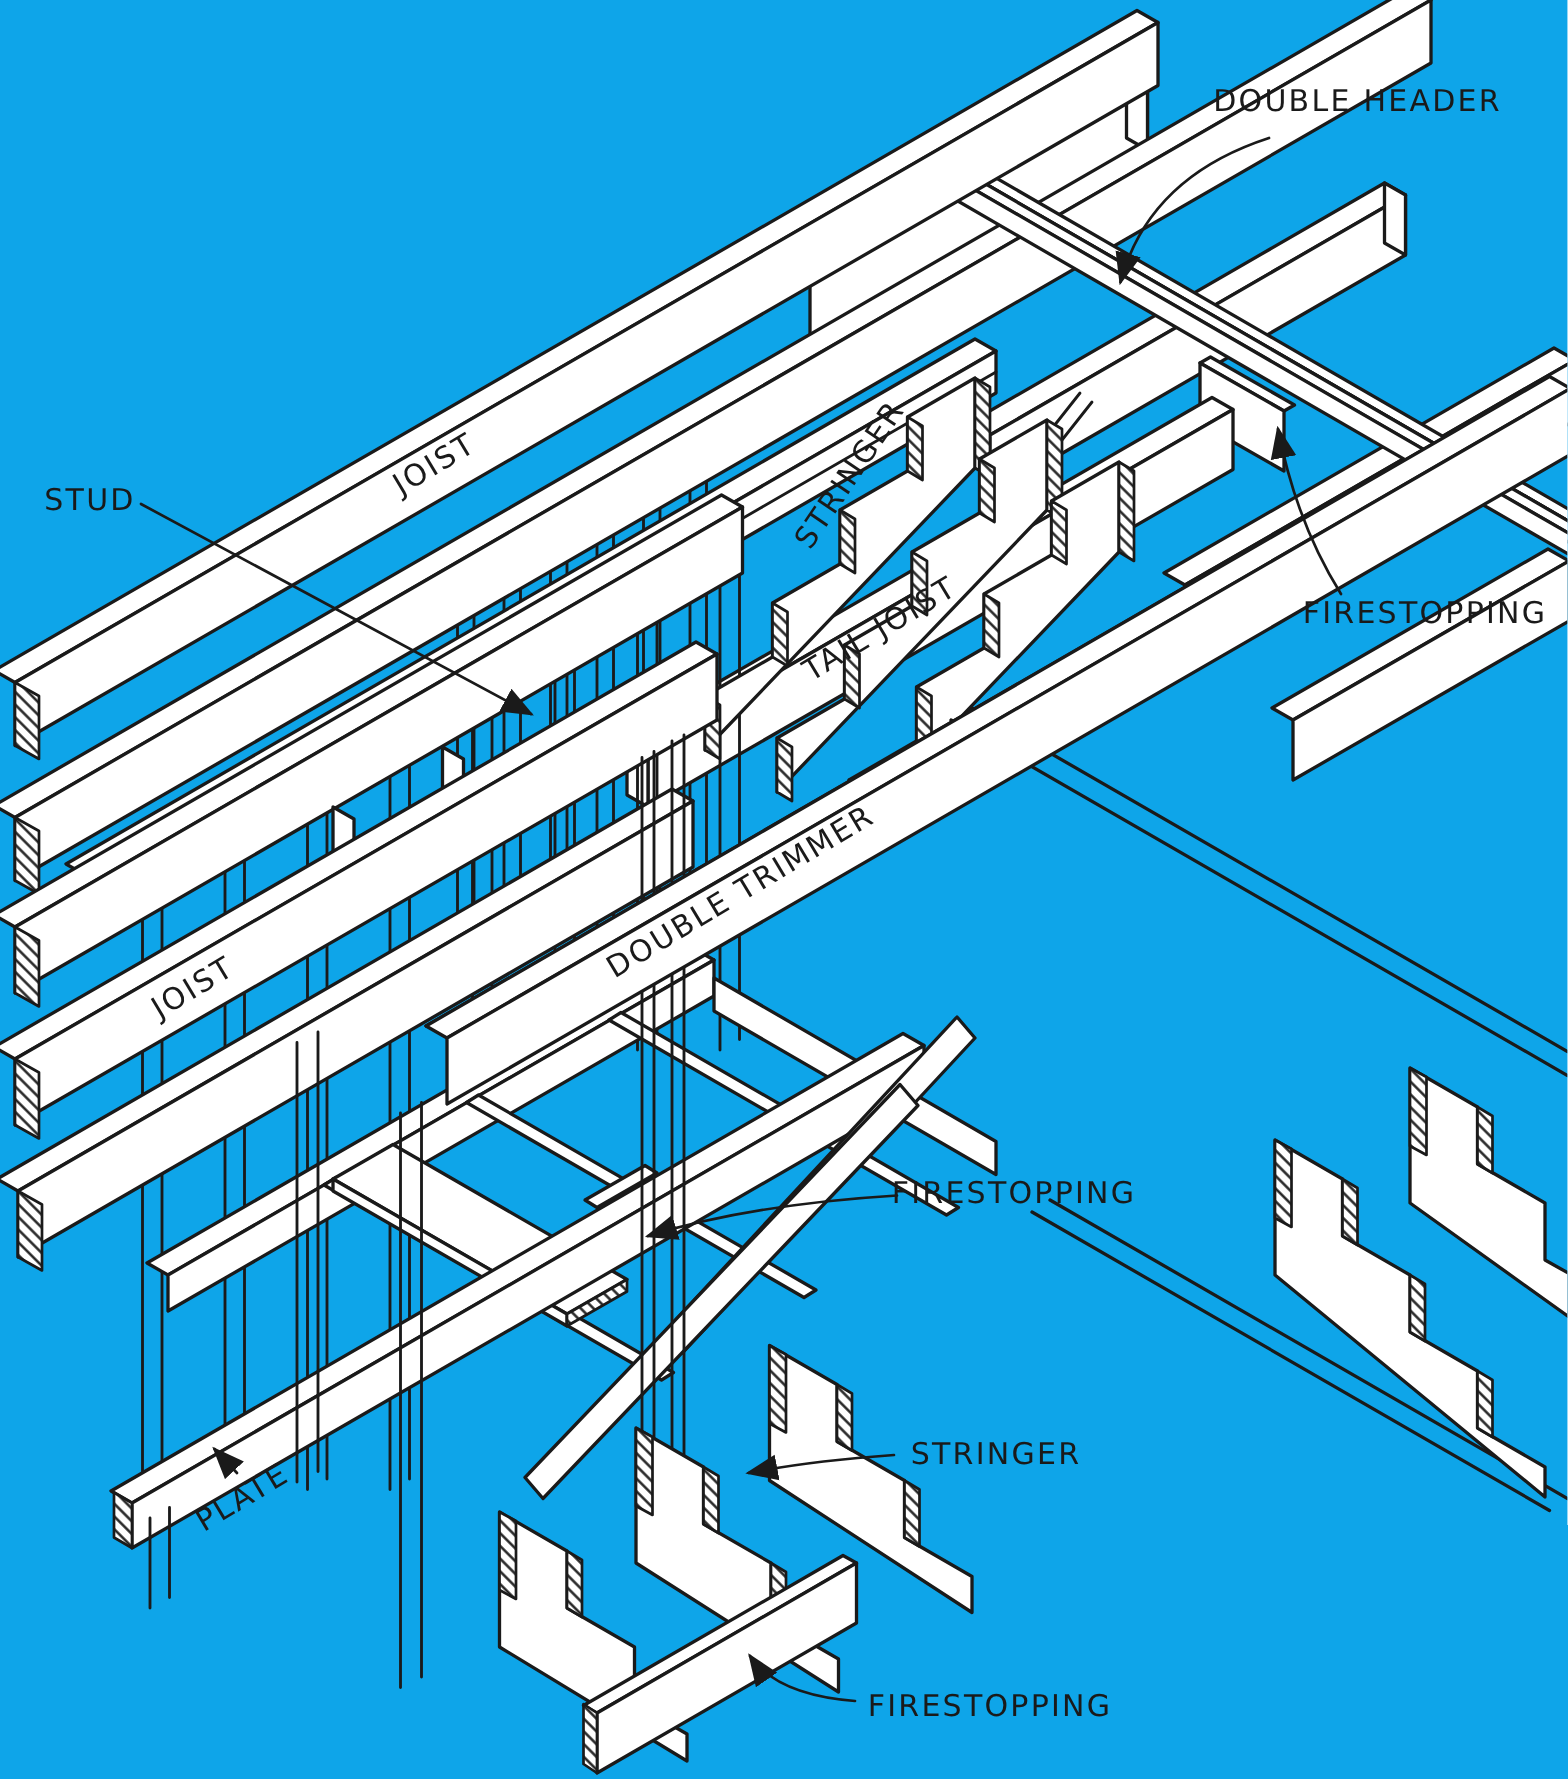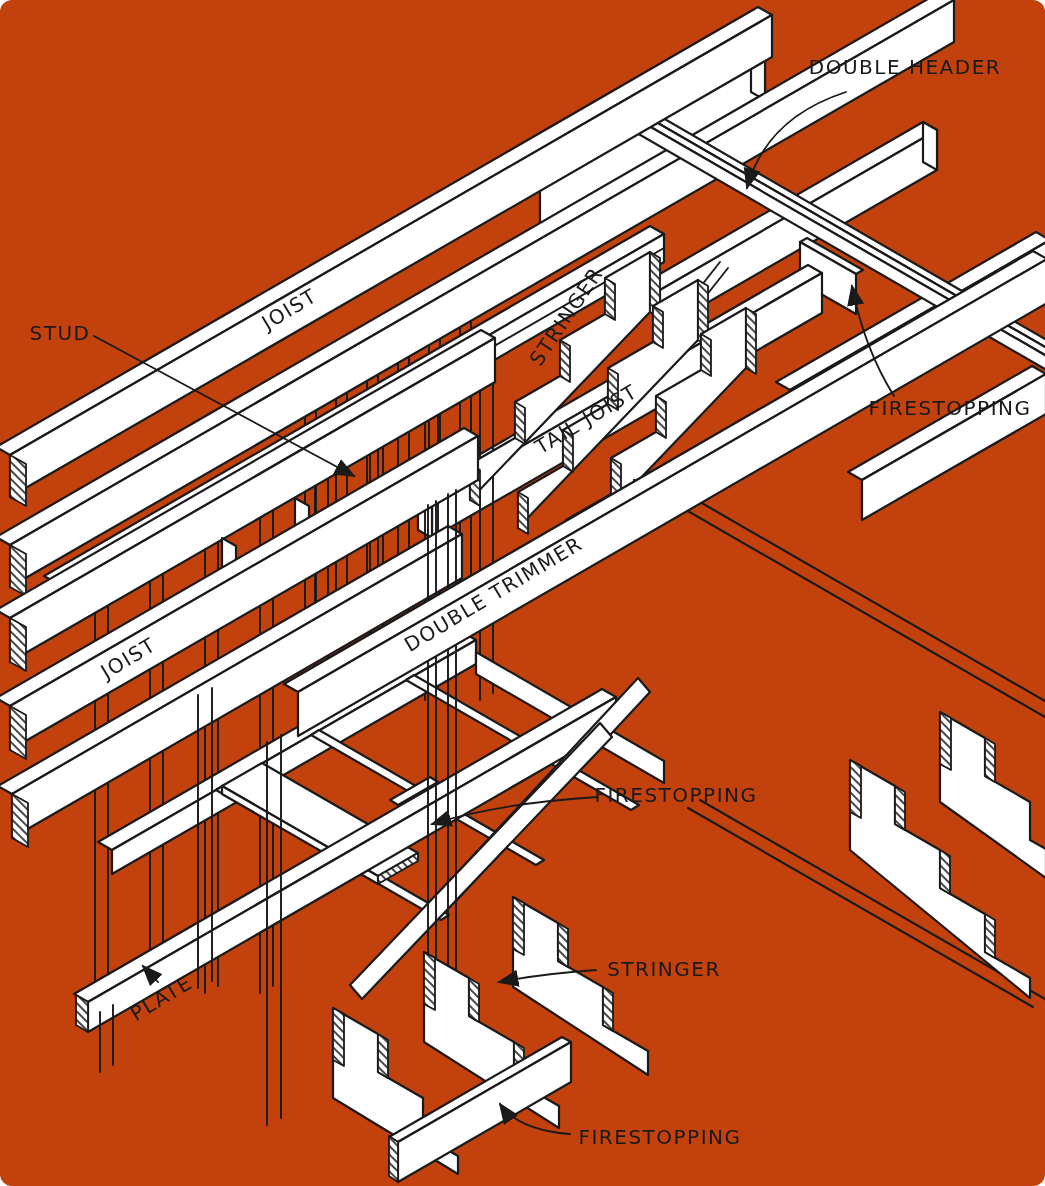--- a/index.html
+++ b/index.html
@@ -1,16 +1,16 @@
 <!DOCTYPE html>
 <html><head>
 <meta charset="utf-8">
 <style>
   html,body{margin:0;padding:0;background:#ffffff;}
-  .canvas{position:relative;width:1045px;height:1186px;background:#c2410c;overflow:hidden;border-radius:12px;}
+  .canvas{position:relative;width:1045px;height:1186px;background:#0ea5e9;overflow:hidden;}
   svg{display:block;}
   .f{fill:#ffffff;stroke:#1a1a1a;stroke-width:2.2;stroke-linejoin:round;stroke-linecap:round;}
   .l{fill:none;stroke:#1a1a1a;stroke-width:2.2;stroke-linejoin:round;stroke-linecap:round;}
   .t{fill:none;stroke:#1a1a1a;stroke-width:1.9;stroke-linejoin:round;stroke-linecap:round;}
   .h{fill:url(#hatch);stroke:#1a1a1a;stroke-width:1.8;stroke-linejoin:round;}
   .ld{fill:none;stroke:#1a1a1a;stroke-width:1.8;stroke-linecap:round;}
   .lbl{font-family:"DejaVu Sans",sans-serif;font-size:20px;letter-spacing:1.5px;fill:#1a1a1a;text-anchor:middle;}
 </style>
 </head>
 <body>

